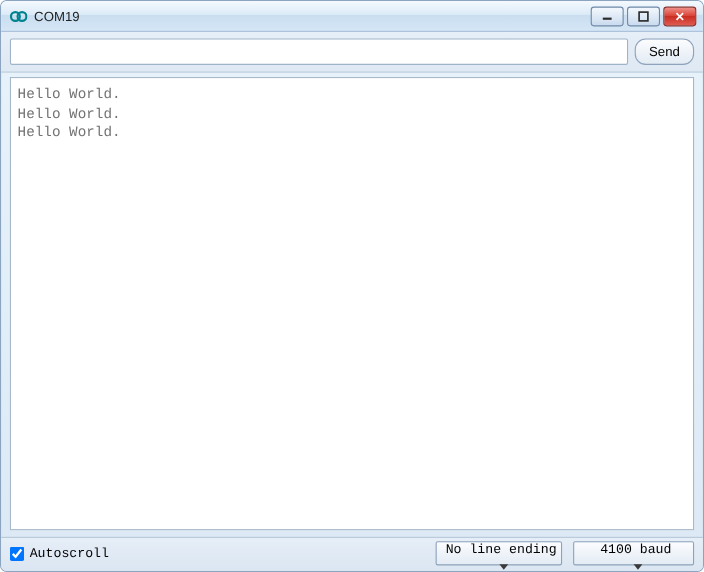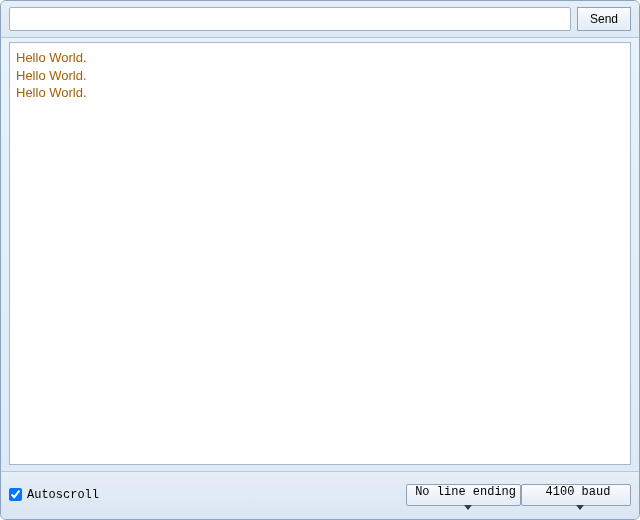--- a/index.html
+++ b/index.html
@@ -53,48 +53,48 @@
     border-radius: 2px;
     background: #fff;
     padding: 2px 6px;
     font-family: inherit; font-size: 13px;
     outline: none;
   }
   .btn {
     height: 24px;
     min-width: 54px;
     border: 1px solid #8ea3bb;
-    border-radius: 0;
+    border-radius: 10px;
     background: linear-gradient(to bottom, #fbfcfe, #e3ebf4);
     font-family: inherit; font-size: 12px;
     padding: 0 10px;
     cursor: default;
     display: inline-flex; align-items: center; justify-content: center;
   }
   .console-wrap {
     flex: 1 1 auto;
     margin: 4px 8px 6px 8px;
     border: 1px solid #a7b8cb;
     background: #fff;
     overflow: auto;
     padding: 6px 6px;
   }
   .console-line {
-    font-family: Liberation Sans, sans-serif;
+    font-family: Liberation Mono, monospace;
     font-size: 13px;
-    color: #a16207;
+    color: #737373;
     white-space: pre;
     line-height: 1.35;
   }
   .bottombar {
-    height: 48px;
+    height: 31px;
     padding: 4px 8px 6px 8px;
     background: linear-gradient(to bottom, #e6eef7, #dbe6f2);
     border-top: 1px solid #b8c8da;
-    display: flex; align-items: center; 
+    display: flex; align-items: center; gap: 10px;
   }
   .checkbox { display: inline-flex; align-items: center; gap: 5px; cursor: default; }
   .checkbox input { width: 13px; height: 13px; margin: 0; }
   .checkbox label { font-family: "Courier New", monospace; font-size: 12px; }
   .bottombar .spacer { flex: 1 1 auto; }
   .combo {
     height: 22px;
     border: 1px solid #8ea3bb;
     border-radius: 2px;
     background: linear-gradient(to bottom, #fbfcfe, #e3ebf4);
@@ -114,20 +114,48 @@
     border-right: 4px solid transparent;
     border-top: 5px solid #3a3a3a;
     margin-left: 4px;
   }
 </style>
 </head>
 <body>
 
 <div class="window">
 
+  <div class="titlebar">
+    <span class="app-icon">
+      <svg width="16" height="16" viewBox="0 0 16 16">
+        <circle cx="5" cy="8" r="4" fill="none" stroke="#00838f" stroke-width="2"></circle>
+        <circle cx="11" cy="8" r="4" fill="none" stroke="#00838f" stroke-width="2"></circle>
+      </svg>
+    </span>
+    <span class="title-text">COM19</span>
+    <span class="spacer"></span>
+    <div class="winbtns">
+      <div class="winbtn">
+        <svg width="10" height="10" viewBox="0 0 10 10">
+          <rect x="1" y="6" width="8" height="2" fill="#2b2b2b"></rect>
+        </svg>
+      </div>
+      <div class="winbtn">
+        <svg width="10" height="10" viewBox="0 0 10 10">
+          <rect x="1" y="1" width="8" height="8" fill="none" stroke="#2b2b2b" stroke-width="1.5"></rect>
+        </svg>
+      </div>
+      <div class="winbtn close">
+        <svg width="10" height="10" viewBox="0 0 10 10">
+          <line x1="2" y1="2" x2="8" y2="8" stroke="#fff" stroke-width="1.6"></line>
+          <line x1="8" y1="2" x2="2" y2="8" stroke="#fff" stroke-width="1.6"></line>
+        </svg>
+      </div>
+    </div>
+  </div>
 
   <div class="toolbar">
     <input class="send-input" type="text" value="" style="">
     <button class="btn">Send</button>
   </div>
 
   <div class="console-wrap">
     <div class="console-line">Hello World.</div>
     <div class="console-line">Hello World.</div>
     <div class="console-line">Hello World.</div>

